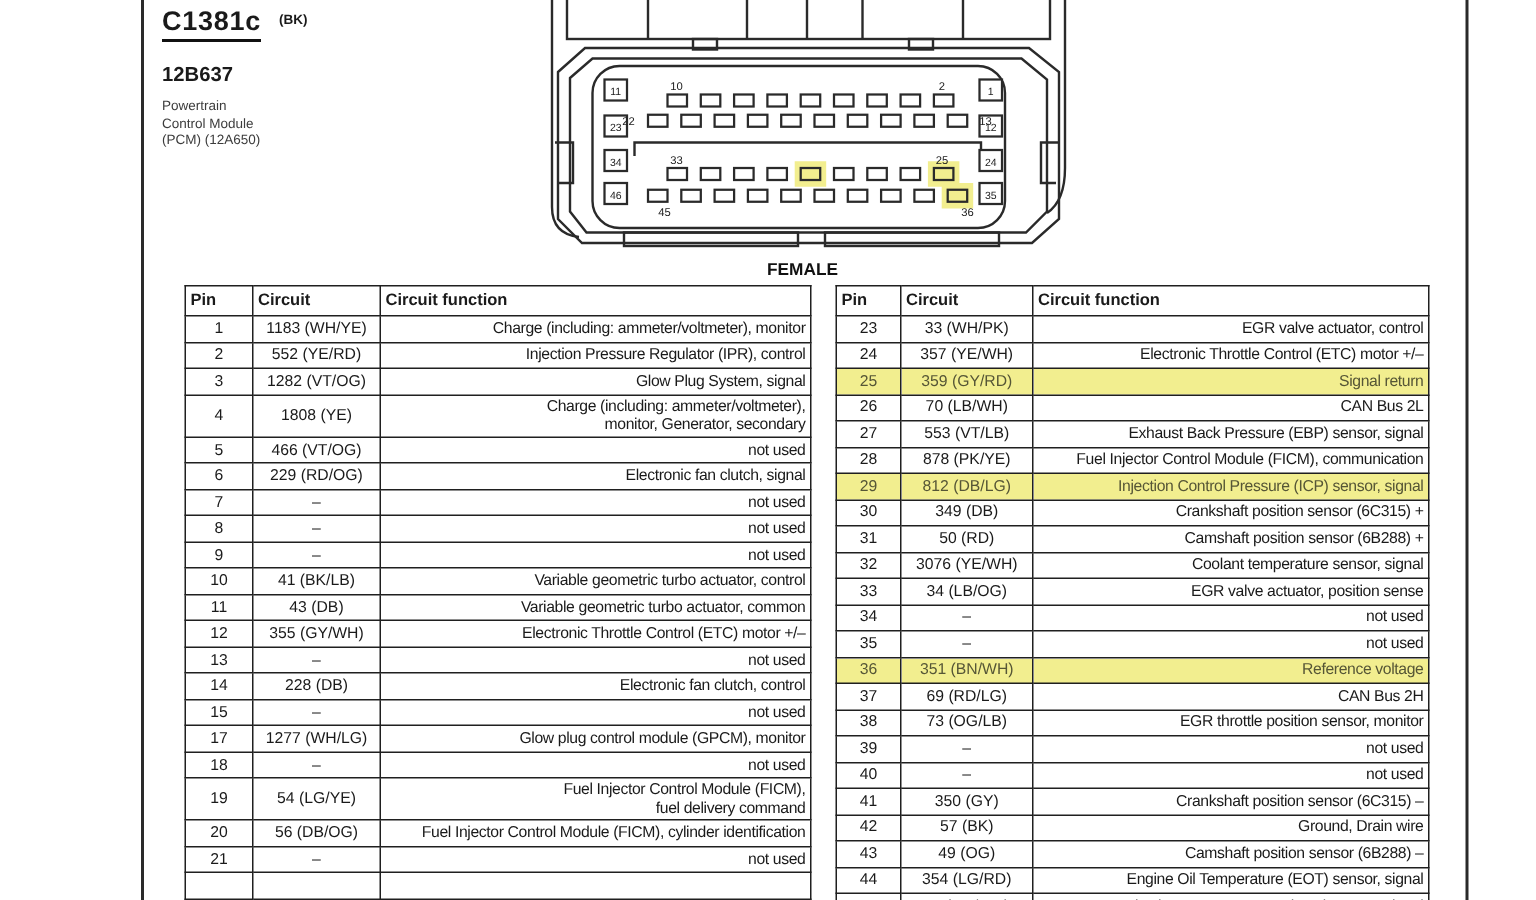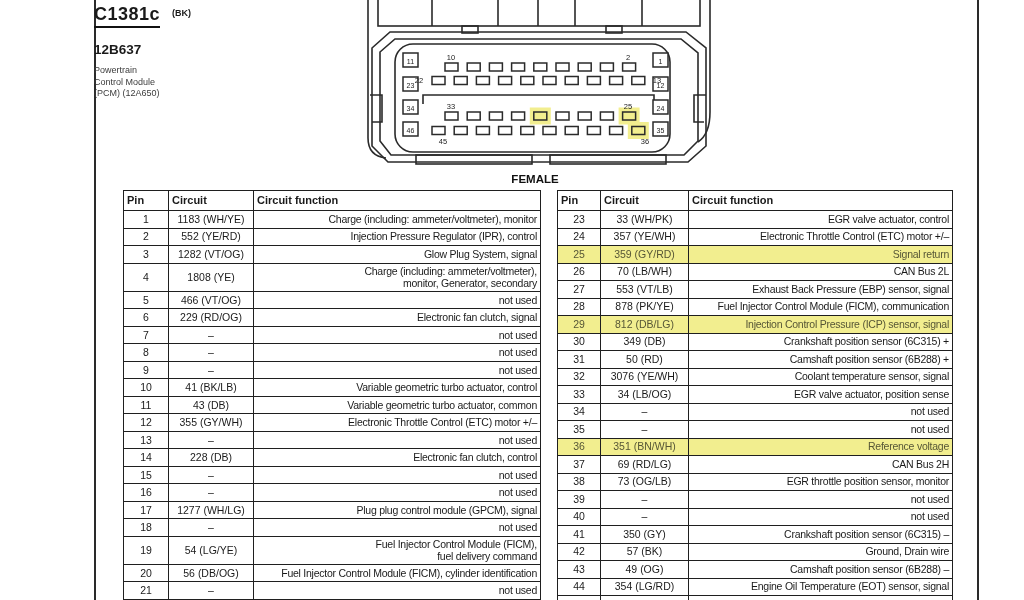--- a/index.html
+++ b/index.html
@@ -3,21 +3,21 @@
 <meta charset="utf-8">
 <style>
   html,body{margin:0;padding:0;background:#fff;}
   .page{position:relative;width:1024px;height:600px;overflow:hidden;background:#fff;
         font-family:"Liberation Sans", sans-serif;color:#1a1a1a;}
   .vrule{position:absolute;top:0;width:2px;height:600px;background:#2a2a2a;}
   .vrule.left{left:94px;}
   .vrule.right{left:977px;}
 
   
-  .hdr{position:absolute;left:94px;top:4px;}
+  .hdr{position:absolute;left:108px;top:4px;}
   .cid{font-size:18px;font-weight:bold;letter-spacing:.5px;border-bottom:2px solid #111;
        display:inline-block;padding-bottom:1px;}
   .ccolor{font-size:9px;font-weight:bold;margin-left:12px;vertical-align:4px;}
   .pn{font-size:13.5px;font-weight:bold;margin-top:14px;}
   .comp{font-size:9px;color:#3c3c3c;margin-top:8px;line-height:1.3;}
 
   
   .connector{position:absolute;left:358px;top:0;}
 
   
@@ -250,28 +250,23 @@
             <td class="c-pin">14</td>
             <td class="c-cir">228 (DB)</td>
             <td class="c-fn">Electronic fan clutch, control</td>
           </tr>
           <tr>
             <td class="c-pin">15</td>
             <td class="c-cir">–</td>
             <td class="c-fn">not used</td>
           </tr>
           <tr>
-            <td class="c-pin">16</td>
-            <td class="c-cir">–</td>
-            <td class="c-fn">not used</td>
-          </tr>
-          <tr>
             <td class="c-pin">17</td>
             <td class="c-cir">1277 (WH/LG)</td>
-            <td class="c-fn">Plug plug control module (GPCM), signal</td>
+            <td class="c-fn">Glow plug control module (GPCM), monitor</td>
           </tr>
           <tr>
             <td class="c-pin">18</td>
             <td class="c-cir">–</td>
             <td class="c-fn">not used</td>
           </tr>
           <tr>
             <td class="c-pin">19</td>
             <td class="c-cir">54 (LG/YE)</td>
             <td class="c-fn">Fuel Injector Control Module (FICM),

